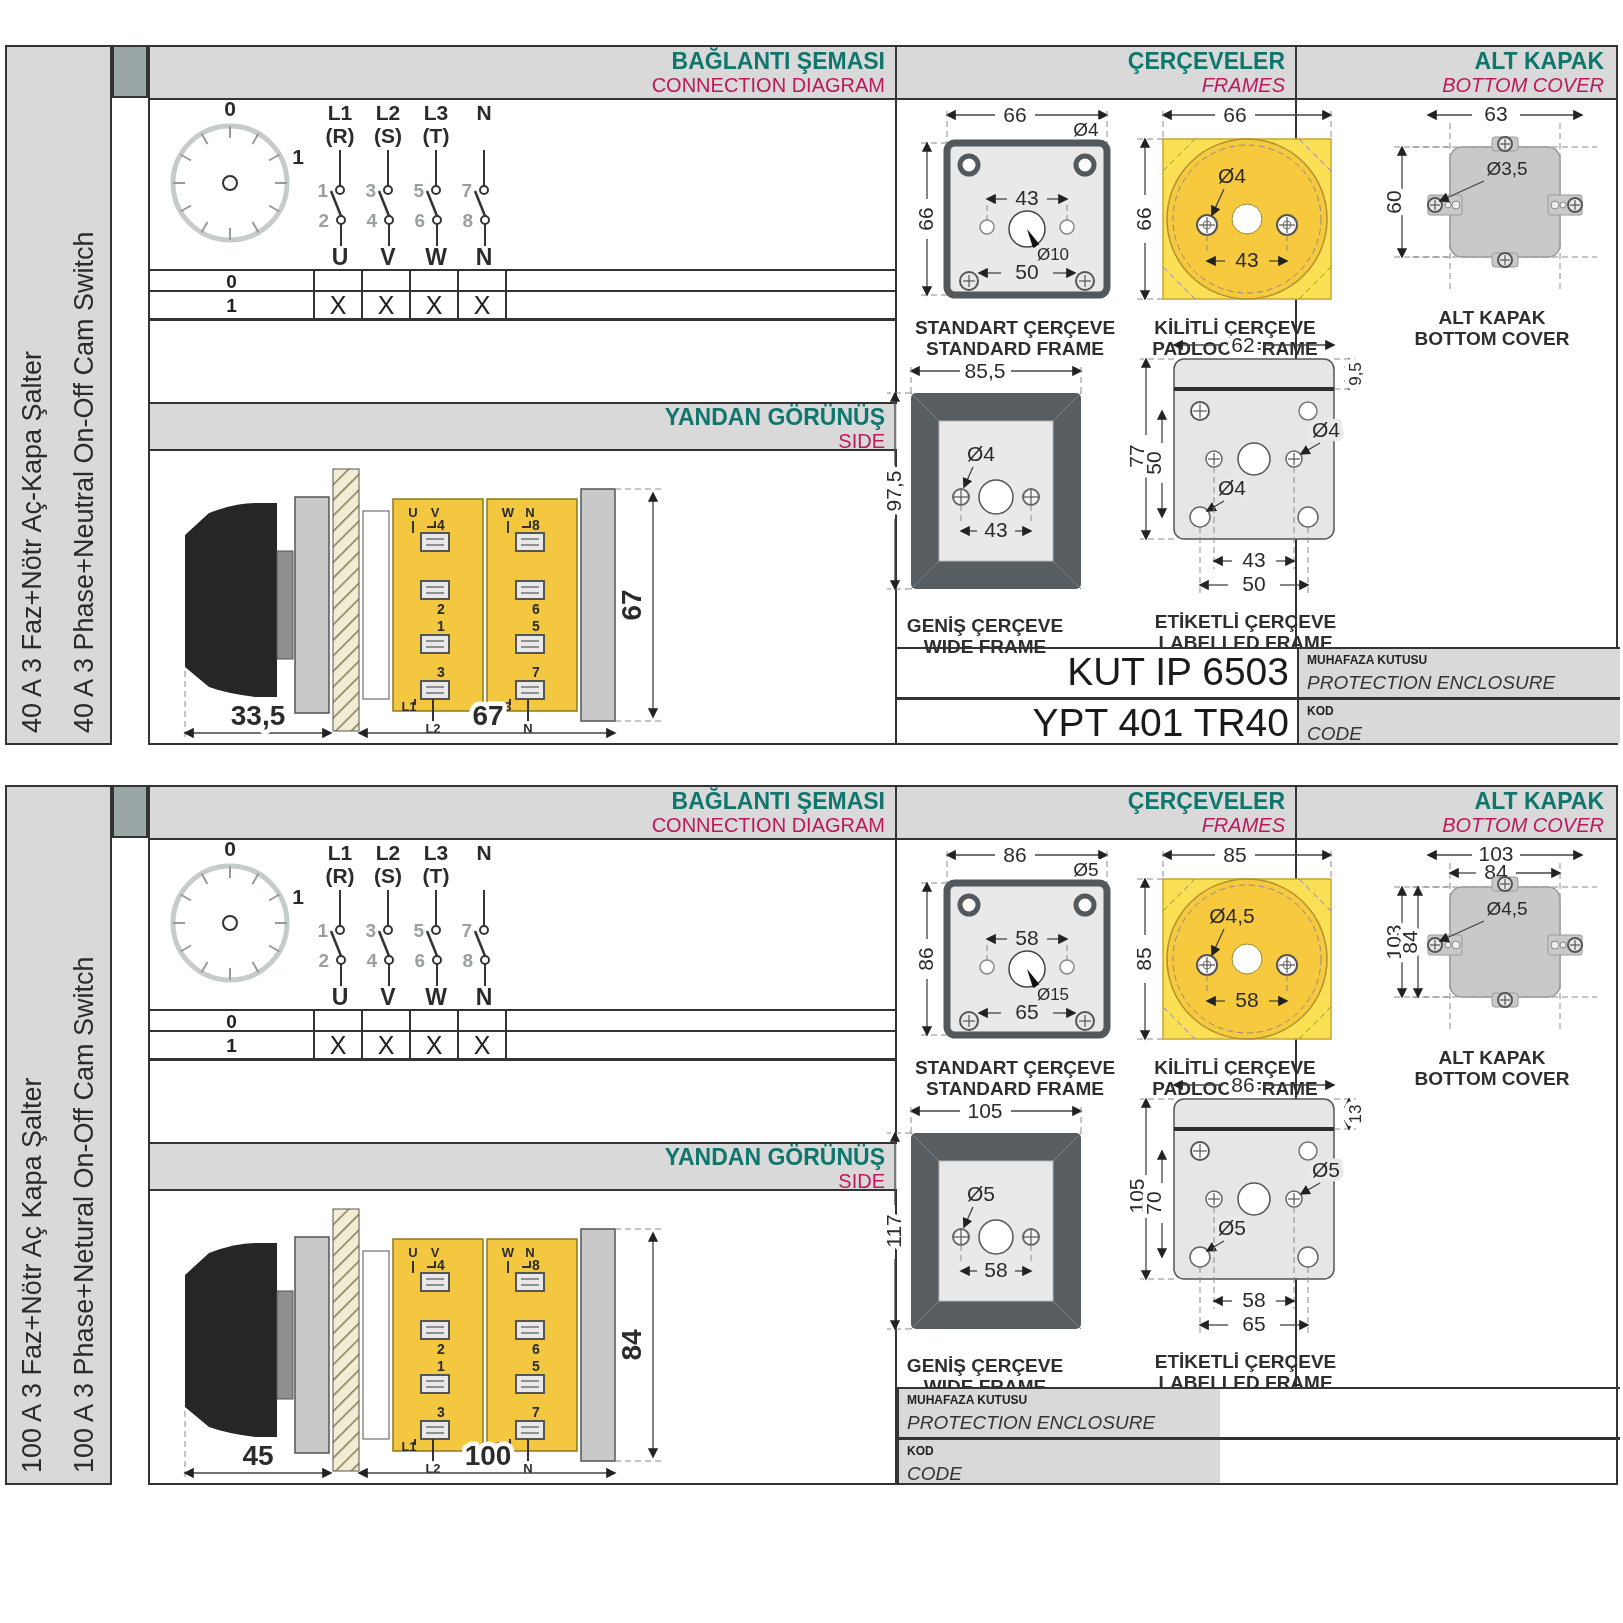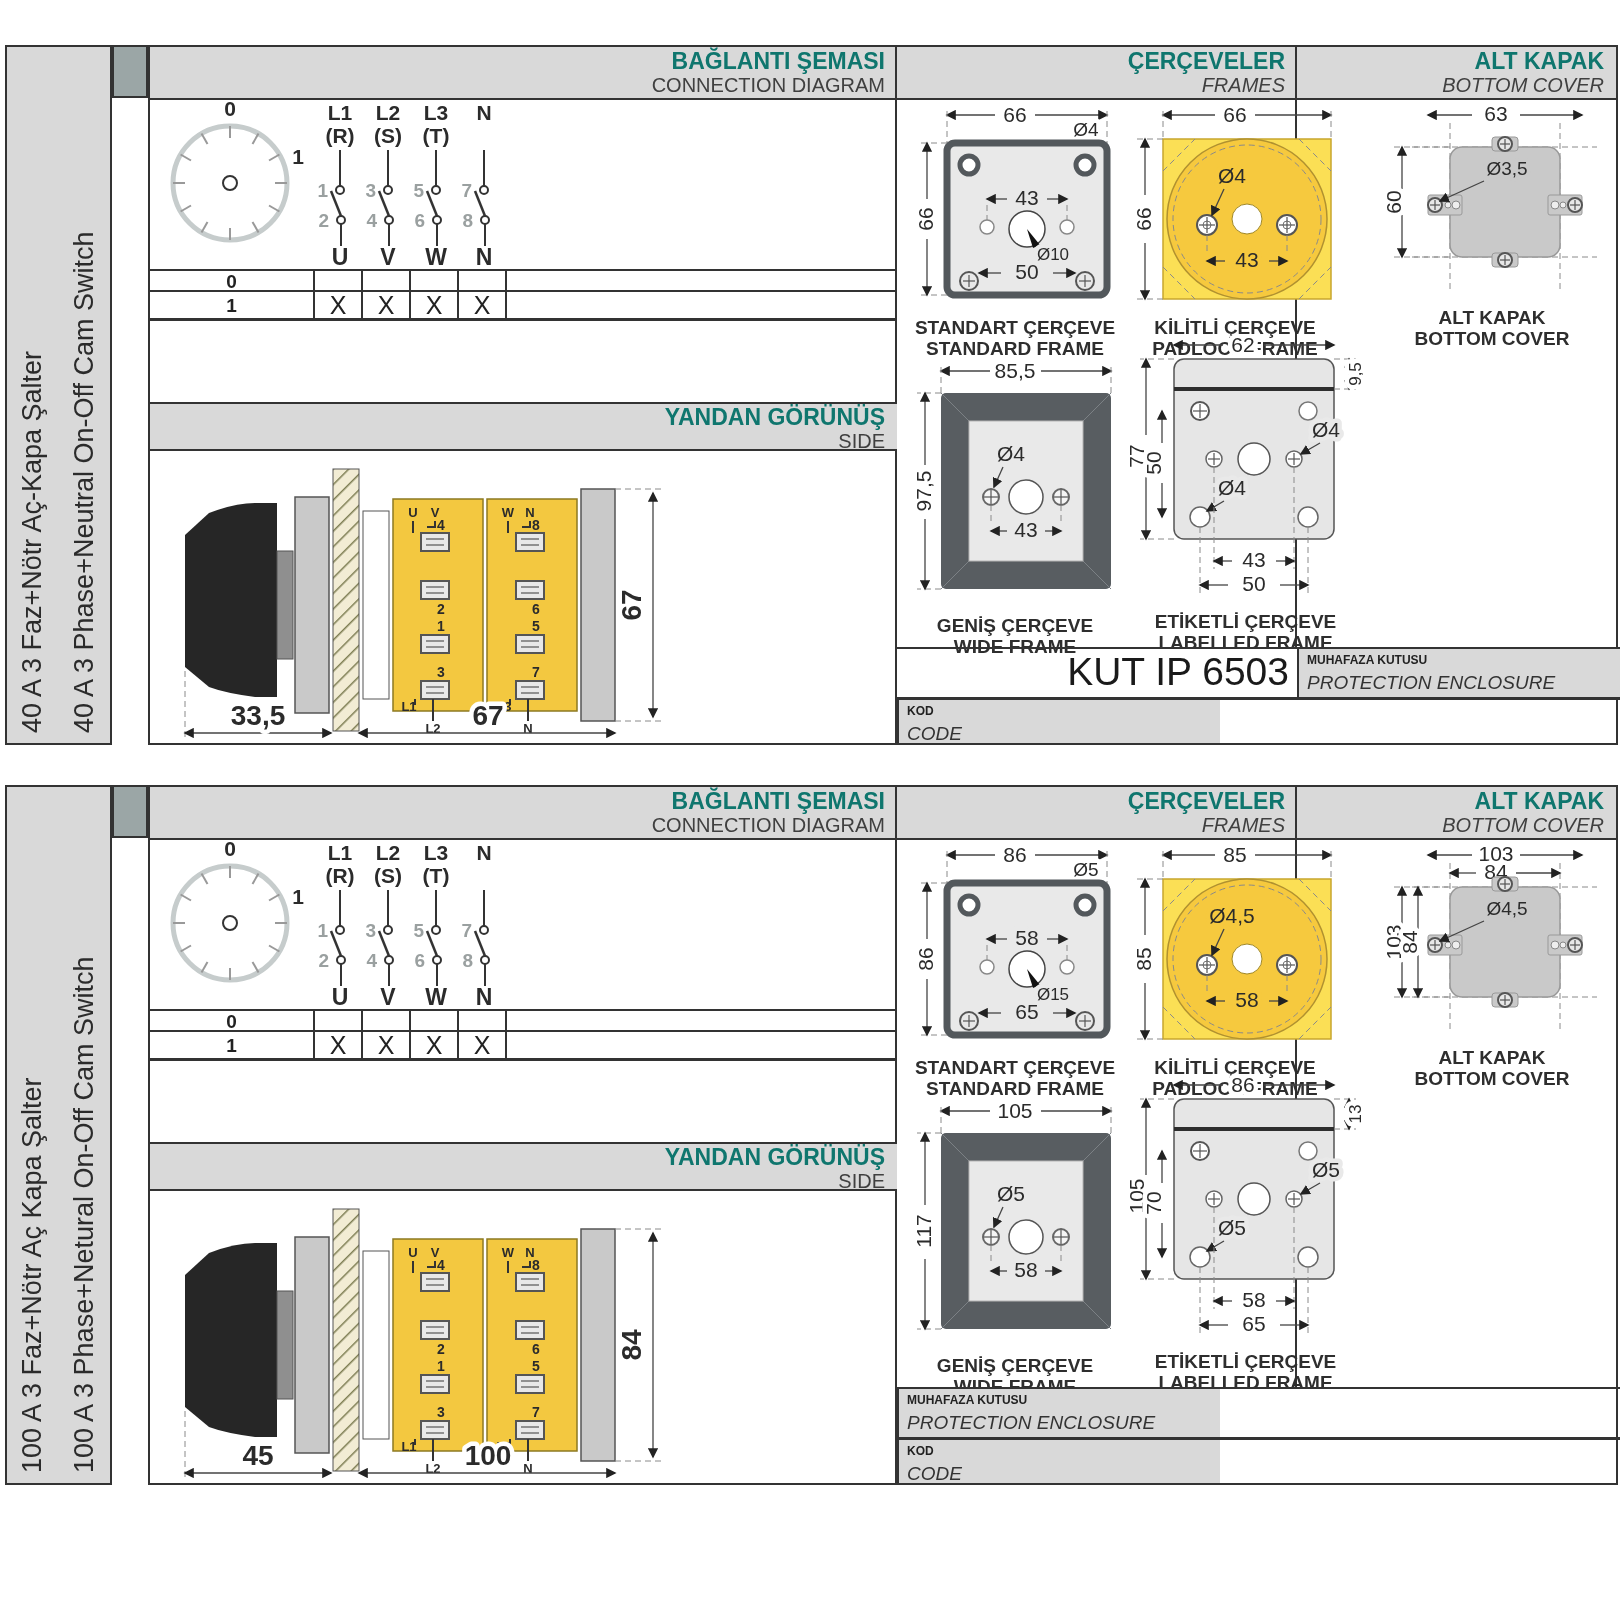--- a/index.html
+++ b/index.html
@@ -16,21 +16,21 @@
     border:2px solid #333;box-sizing:border-box}
   .main{position:absolute;left:143px;top:0;width:1470px;height:700px;background:#fff;
     border:2px solid #333;box-sizing:border-box}
   .hdr{position:absolute;left:0;top:0;width:1466px;height:51px;background:#d9d9d9;
     border-bottom:2px solid #333;display:flex;box-sizing:content-box}
   .hcell{box-sizing:border-box;text-align:right;padding:2px 10px 0 0}
   .h1{width:747px;border-right:2px solid #333}
   .h2{width:400px;border-right:2px solid #333}
   .h3{width:317px}
   .htr{font-weight:bold;font-size:23px;line-height:25px;color:#0f766e}
-  .hen{font-size:20px;line-height:23px;color:#404040}
+  .hen{font-size:20px;line-height:23px;color:#be185d}
   .it{font-style:italic}
   .vl{position:absolute;width:0;border-left:2px solid #333}
   .vl1{left:745px;top:0;height:696px}
   .vl2{left:1145px;top:51px;height:549px}
   .ctable{position:absolute;left:0;top:222px;width:747px}
   .trow{display:flex;box-sizing:border-box}
   .trow0{height:23px;border-top:2px solid #333;border-bottom:2px solid #333}
   .trow1{height:29px;border-bottom:3px solid #333}
   .c-label{width:165px;border-right:2px solid #333;box-sizing:border-box;text-align:center;
     font-weight:bold;font-size:19px;line-height:21px}
@@ -38,21 +38,21 @@
     font-size:25px;line-height:25px}
   .c-fill{flex:1}
   .sband{position:absolute;left:0;top:355px;width:747px;height:49px;background:#d9d9d9;
     border-top:2px solid #333;border-bottom:2px solid #333;box-sizing:border-box;
     text-align:right;padding:1px 12px 0 10px}
   .sv-svg{position:absolute;left:25px;top:408px}
   .conn-svg{position:absolute;left:0;top:51px}
   .fblock{position:absolute;text-align:center}
   .fb-standard{left:755px;top:56px;width:220px}
   .fb-padlock{left:975px;top:56px;width:220px}
-  .fb-wide{left:755px;top:312px;width:220px}
+  .fb-wide{left:725px;top:312px;width:220px}
   .fb-labelled{left:978px;top:288px;width:235px}
   .fb-cover{left:1222px;top:56px;width:240px}
   .flabel{font-weight:bold;font-size:19px;line-height:21px;color:#2e2e2e;text-align:center}
   .crow{position:absolute;left:747px;width:723px;display:flex;box-sizing:border-box}
   .crowA{top:600px;height:50px;border-top:2px solid #333}
   .crowB{top:650px;height:46px;border-top:3px solid #333}
   .code-big{width:400px;box-sizing:border-box;text-align:right;font-size:39px;line-height:46px;
     padding-right:8px;color:#1a1a1a;white-space:nowrap}
   .code-side{width:323px;background:#d9d9d9;border-left:2px solid #333;box-sizing:border-box;
     padding:0 0 0 8px;overflow:hidden}
@@ -529,20 +529,21 @@
     </div>
 
     <div class="crow crowA">
       <div class="code-big">KUT IP 6503</div>
       <div class="code-side">
         <div class="cs-tr">MUHAFAZA KUTUSU</div>
         <div class="cs-en">PROTECTION ENCLOSURE</div>
       </div>
     </div>
     <div class="crow crowB">
+      <div class="code-big">YPT 401 TR40</div>
       <div class="code-side">
         <div class="cs-tr">KOD</div>
         <div class="cs-en">CODE</div>
       </div>
     </div>
 
   </div>
 </div>
 
 <div class="section section-1">

